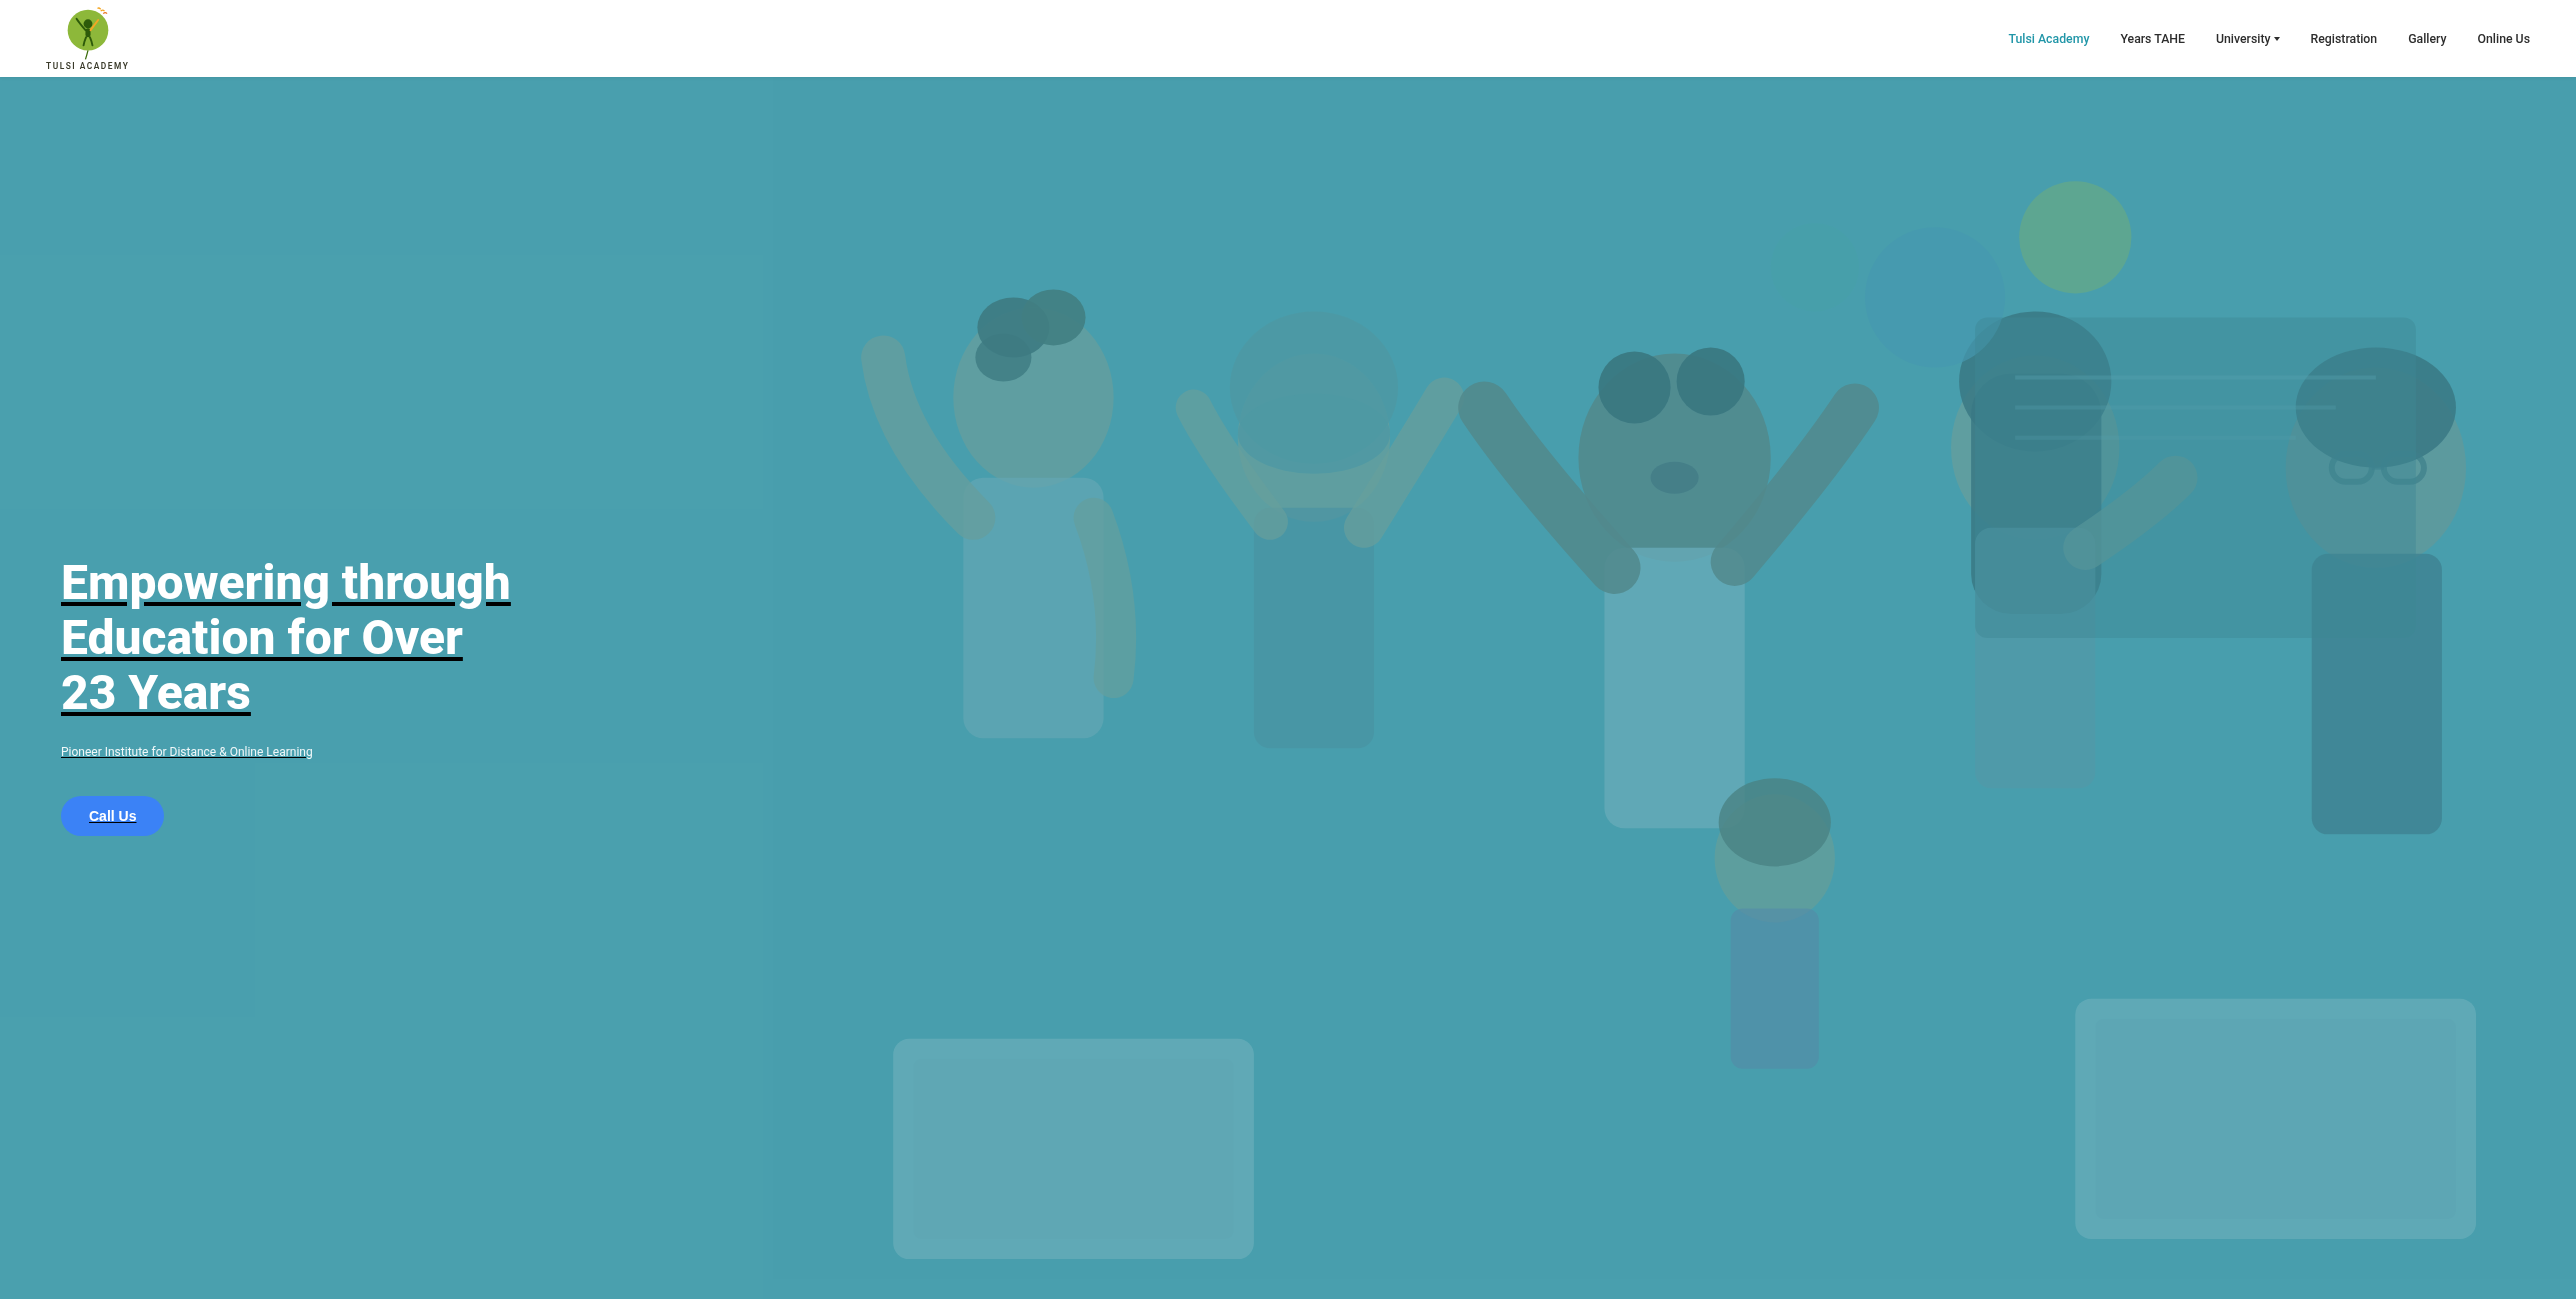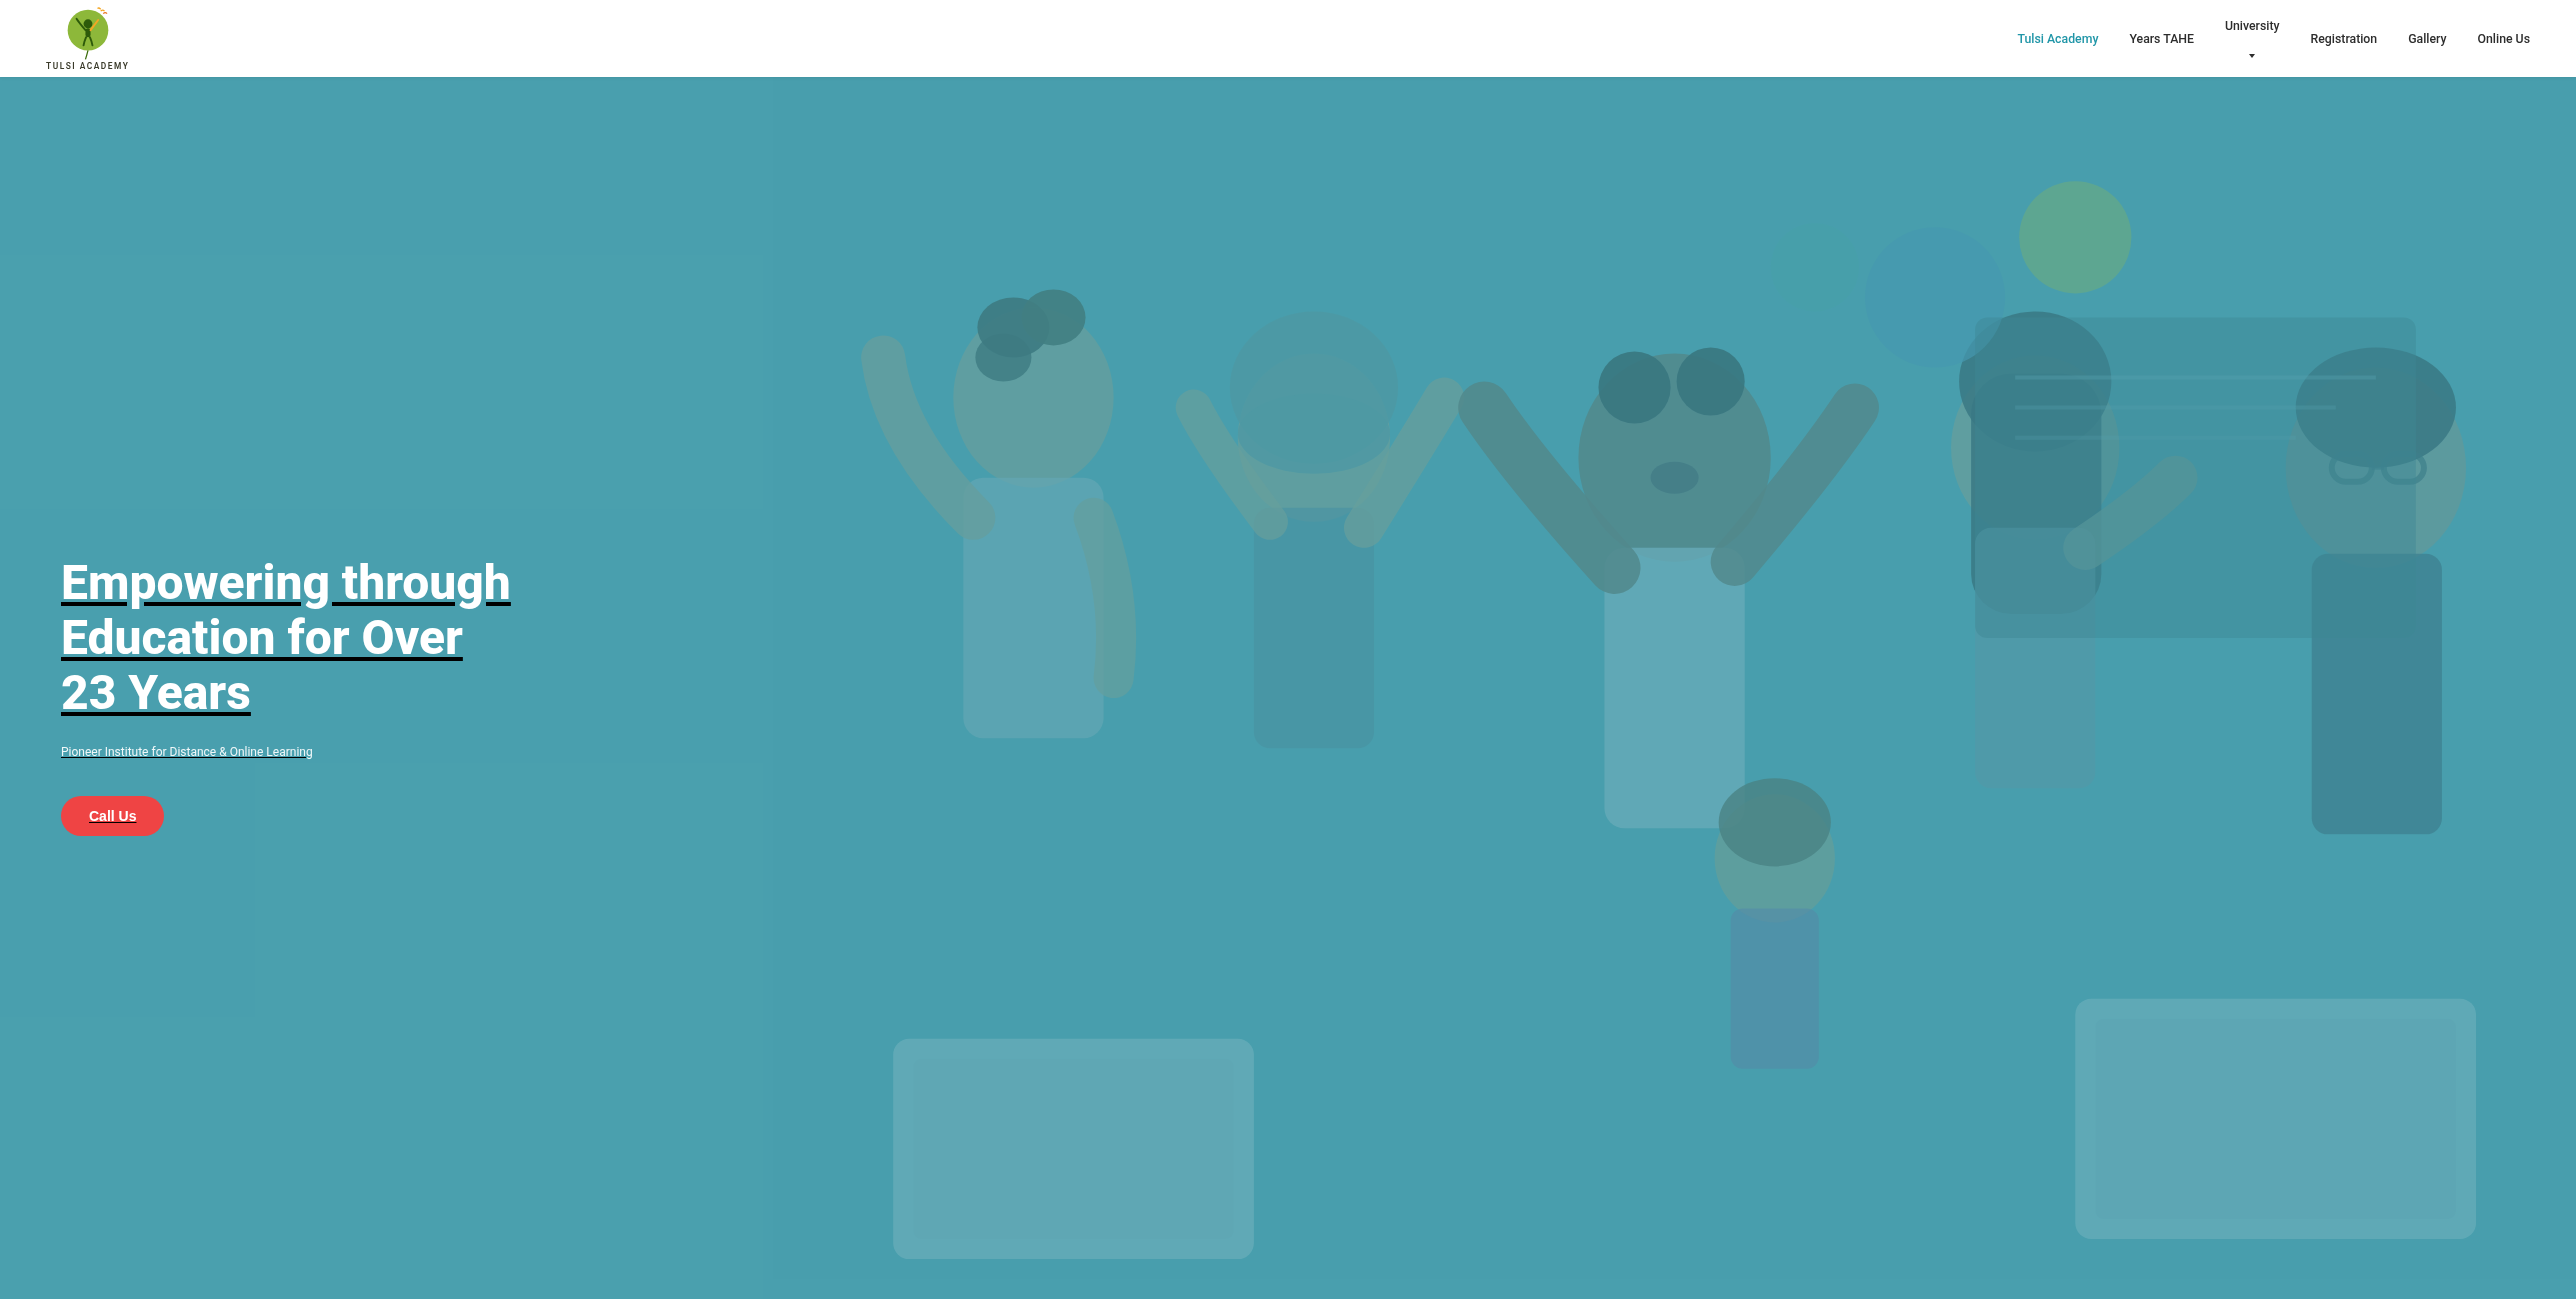--- a/index.html
+++ b/index.html
@@ -62,22 +62,21 @@
       cursor: pointer;
     }
 
     .nav-link.active {
       color: #2196a8;
     }
 
     .nav-link-with-arrow {
       display: flex;
       align-items: center;
-      gap: 19px;
-      flex-direction: column;
+      gap: 3px;
     }
 
     .chevron-down {
       display: inline-block;
       width: 0;
       height: 0;
       border-left: 3.8px solid transparent;
       border-right: 3.8px solid transparent;
       border-top: 4.6px solid #2d2d2d;
       margin-top: 1.5px;
@@ -297,16 +296,16 @@
     <line x1="620" y1="150" x2="800" y2="150" stroke="#8ab0b8" stroke-width="2" opacity="0.4"></line>
     <line x1="620" y1="165" x2="780" y2="165" stroke="#8ab0b8" stroke-width="2" opacity="0.3"></line>
     <line x1="620" y1="180" x2="760" y2="180" stroke="#8ab0b8" stroke-width="2" opacity="0.25"></line>
   </svg>
 
   <div class="hero-overlay" style="background: rgba(60, 150, 165, 0.55);"></div>
 
   <div class="hero-content">
     <h1 class="hero-title">Empowering through Education for Over 23 Years</h1>
     <p class="hero-subtitle">Pioneer Institute for Distance &amp; Online Learning</p>
-    <button class="hero-cta" style="background: #ef4444;">Call Us</button>
+    <button class="hero-cta" style="background: #3b82f6;">Call Us</button>
   </div>
 </section>
 
 
 </body></html>

